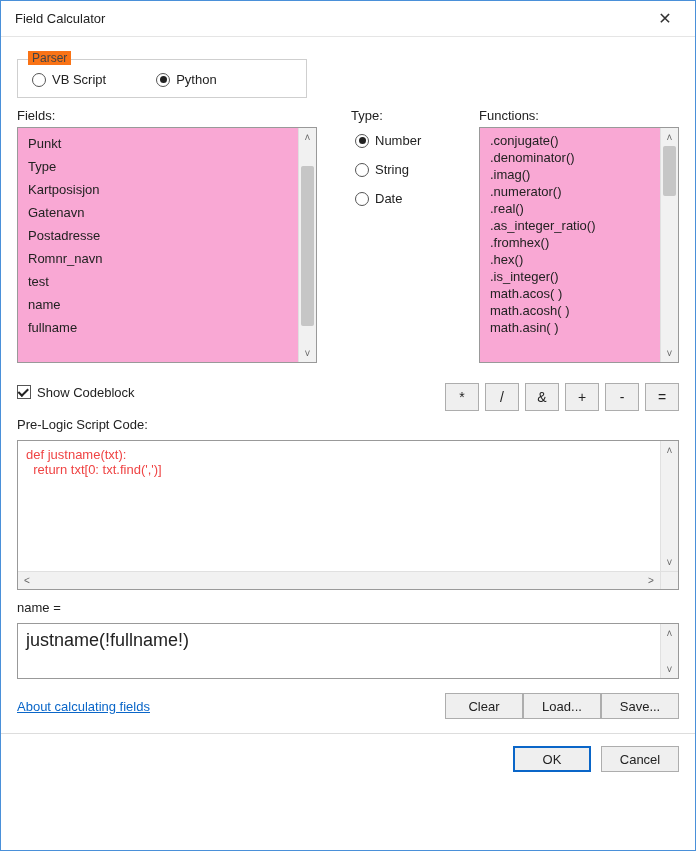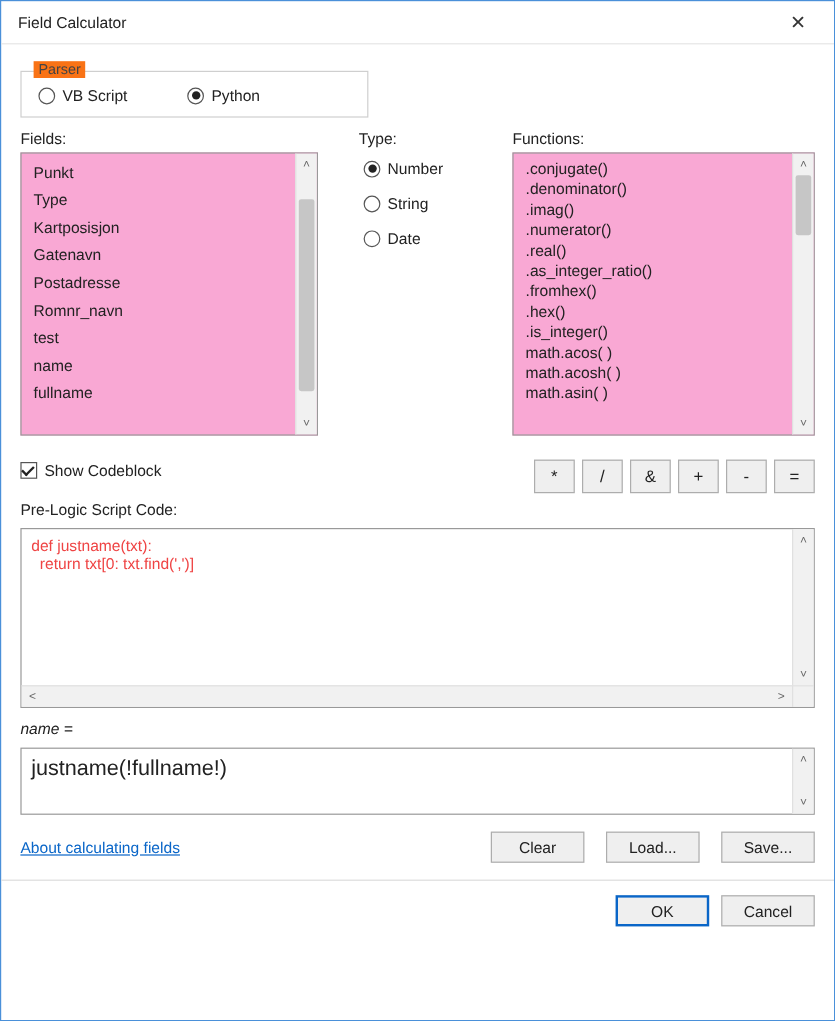--- a/index.html
+++ b/index.html
@@ -64,21 +64,21 @@
   }
   .radio.selected .dot::after {
     content: ""; width: 7px; height: 7px; border-radius: 50%;
     background: #222;
   }
 
   .row-top {
     display: flex; margin-top: 10px; gap: 18px;
   }
   .col { display: flex; flex-direction: column; }
-  .col.fields { width: 248px; }
+  .col.fields { width: 300px; }
   .col.type   { width: 110px; margin-left: 16px; }
   .col.funcs  { flex: 1; }
 
   .label { font-size: 13px; margin-bottom: 4px; }
 
   .listbox {
     border: 1px solid #999;
     position: relative;
     background: #f9a8d4;
   }
@@ -166,34 +166,34 @@
     width: 18px; display: flex; align-items: center; justify-content: center;
     color: #666; font-size: 10px; cursor: pointer;
   }
   .scrollbar-h .track { flex: 1; }
   .code-area .scrollbar-v { bottom: 18px; }
   .corner {
     position: absolute; right: 0; bottom: 0; width: 18px; height: 18px;
     background: #f1f1f1; border-left: 1px solid #e0e0e0; border-top: 1px solid #e0e0e0;
   }
 
-  .expr-label { margin-top: 10px; font-style: italic; }
+  .expr-label { margin-top: 10px; }
   .expr-box {
     margin-top: 4px;
     border: 1px solid #999;
     position: relative;
     height: 56px;
   }
   .expr-box .text {
     position: absolute; inset: 6px 20px 6px 8px;
     font-size: 18px;
   }
 
   .bottom-row1 {
-    display: flex; align-items: center; margin-top: 14px; gap: 18px;
+    display: flex; align-items: center; margin-top: 14px; gap: 0;
   }
   .bottom-row1 .link {
     color: #0a66c8; text-decoration: underline; cursor: pointer;
   }
   .bottom-row1 .spacer { flex: 1; }
   .btn {
     min-width: 78px; height: 26px;
     border: 1px solid #adadad;
     background: #efefef;
     display: inline-flex; align-items: center; justify-content: center;

